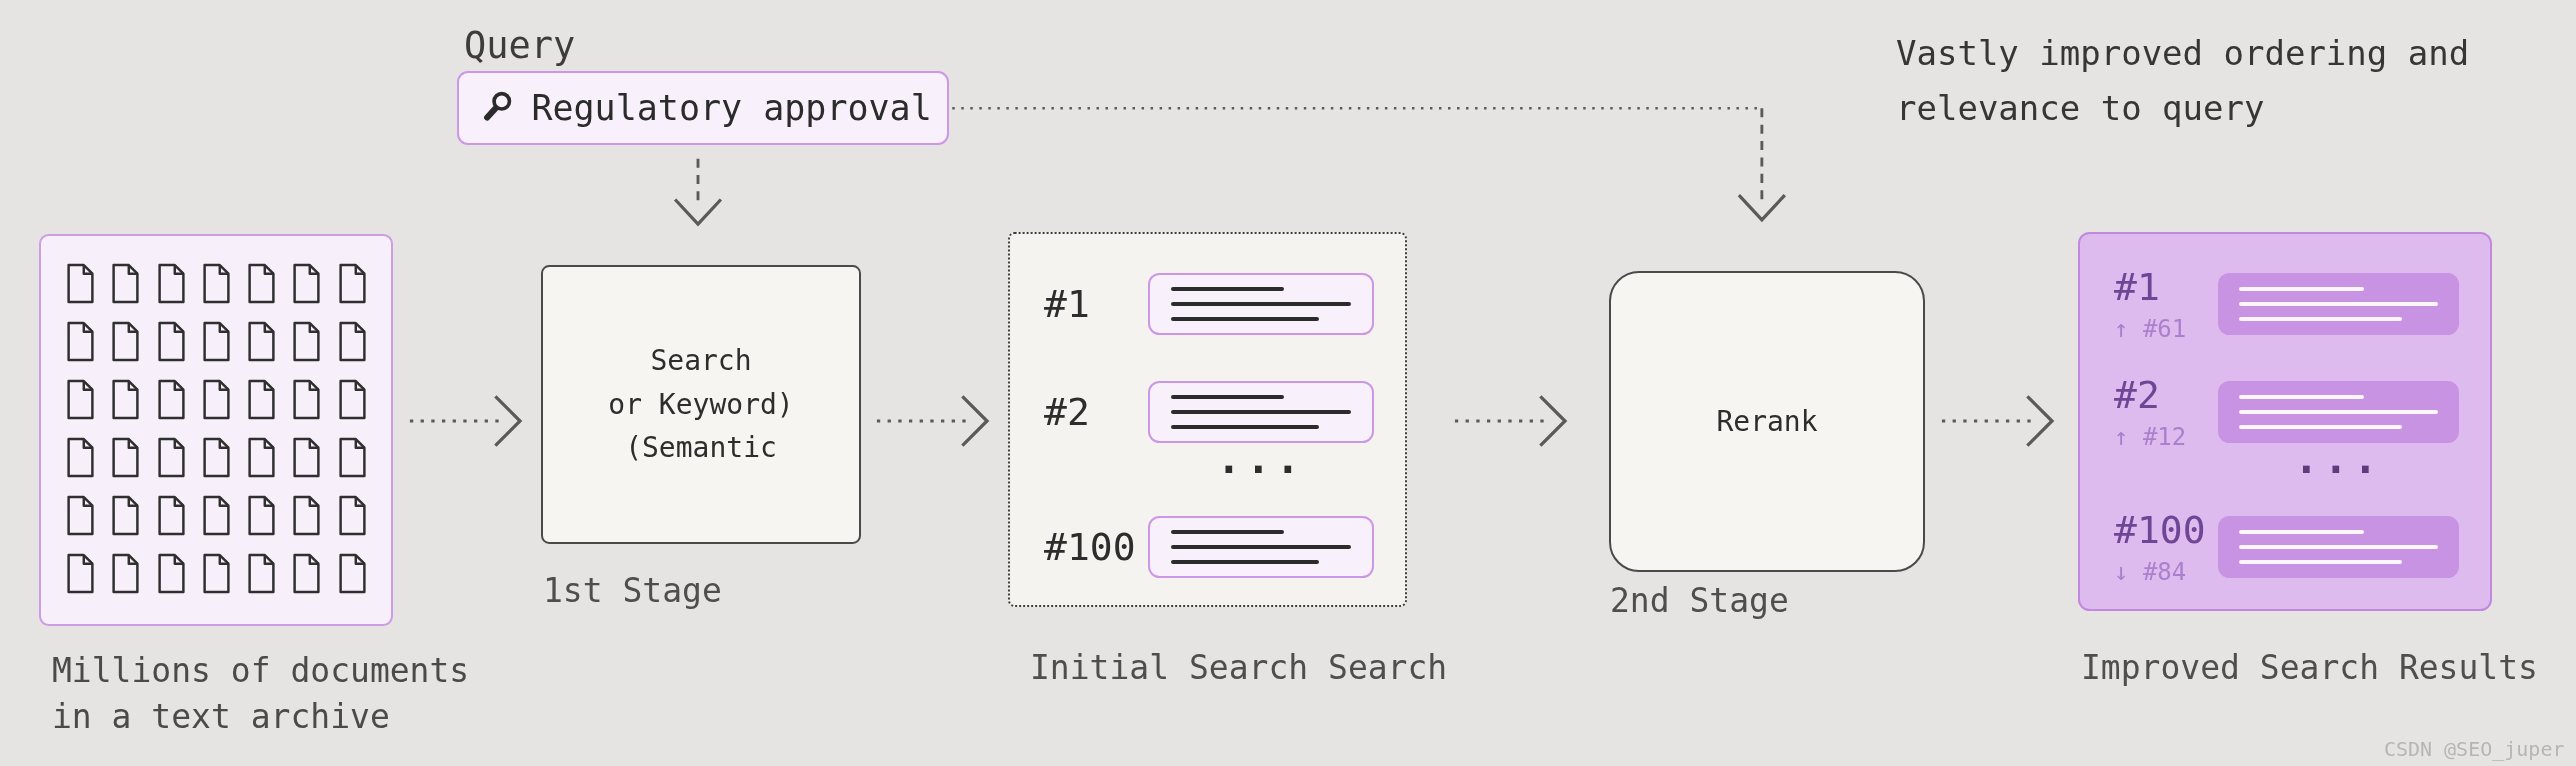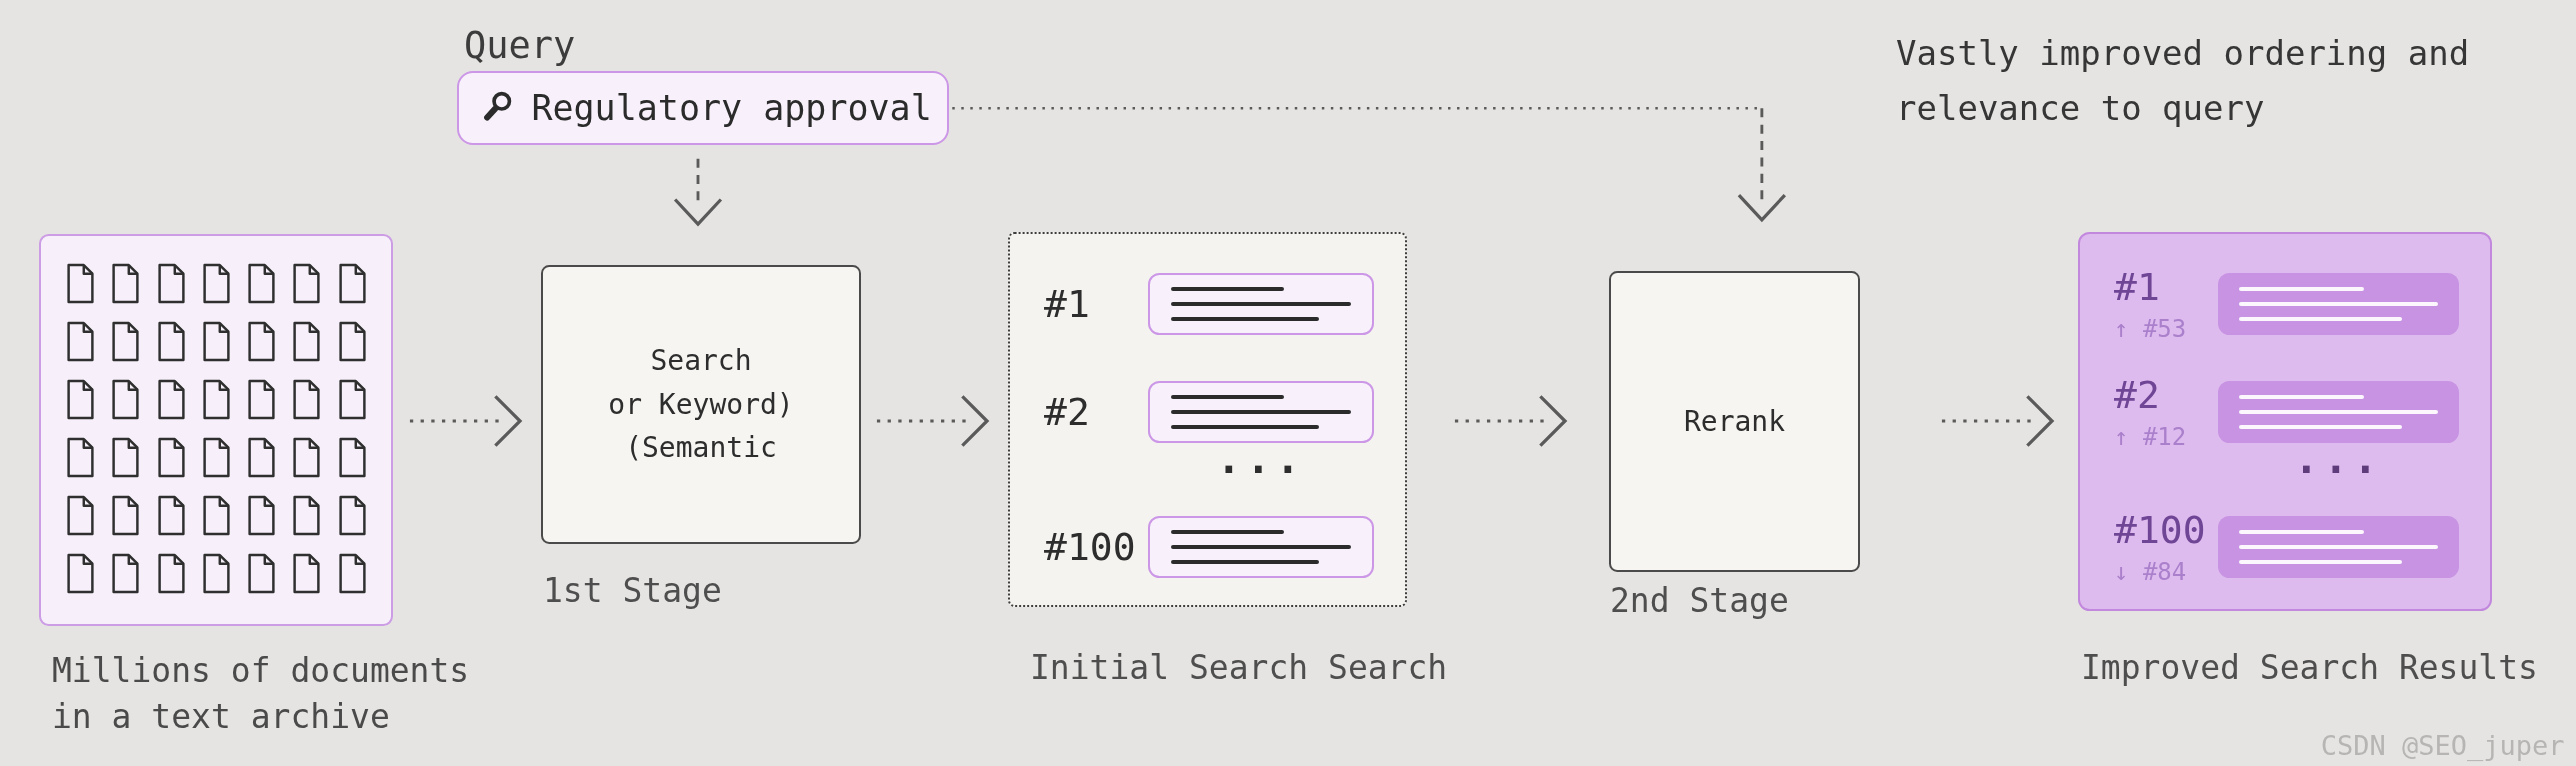--- a/index.html
+++ b/index.html
@@ -5,40 +5,40 @@
   html,body{margin:0;padding:0;}
   body{background:#cfcecc;font-family:"DejaVu Sans Mono","Liberation Mono",monospace;}
   .canvas{position:relative;width:2576px;height:767px;background:#e6e4e2;overflow:hidden;}
 
   
   .caption{position:absolute;font-size:33px;color:#4e4e4e;white-space:nowrap;}
 
   
   .query-label{position:absolute;left:464px;top:24px;font-size:37px;color:#3c3c3c;}
   .query-box{position:absolute;left:457px;top:71px;width:492px;height:74px;box-sizing:border-box;
-    background:#f8f1fb;border:2.5px solid #cc97e6;border-radius:16px;
+    background:#f8f1fb;border:2.5px solid #cc97e6;border-radius:11px;
     display:flex;align-items:center;gap:16.4px;padding-left:23px;}
   .query-box .qtext{font-size:35px;color:#2b2b2b;white-space:nowrap;}
 
   
   .annotation{position:absolute;left:1896px;top:26px;width:615px;font-size:34px;line-height:1.62;color:#363636;}
 
   
   .archive-box{position:absolute;left:39px;top:234px;width:354px;height:392px;box-sizing:border-box;
     background:#f7f0fa;border:2.5px solid #cc9ce5;border-radius:9.8px;}
   .doc-grid{display:grid;grid-template-columns:repeat(7,33px);gap:17px 12.3px;padding:27px 23px;}
   .doc{width:33px;height:41px;display:block;}
   .archive-caption{position:absolute;left:38px;top:648px;width:443px;font-size:33px;line-height:1.4;color:#4a4a4a;margin-left:14px;}
 
   
   .stage-box{position:absolute;box-sizing:border-box;background:#f6f5f1;border:2.5px solid #4a4a4a;border-radius:8.2px;
     display:flex;flex-direction:column;align-items:center;justify-content:center;
     font-size:28px;line-height:1.55;color:#2d2d2d;text-align:center;}
   .stage-search{left:541px;top:265px;width:320px;height:279px;}
-  .stage-rerank{left:1609px;top:271px;width:251px;height:301px;}
+  .stage-rerank{left:1609px;top:271px;width:316px;height:301px;border-radius:30px;}
 
   
   .results-box{position:absolute;box-sizing:border-box;}
   .initial-box{left:1008px;top:232px;width:399px;height:375px;background:#f4f3ef;
     border:2.9px dotted #3d3d3d;border-radius:6.6px;}
   .improved-box{left:2078px;top:232px;width:414px;height:379px;background:#debbee;
     border:2.5px solid #c288de;border-radius:11.5px;}
 
   .result-row{position:absolute;left:0;right:0;height:62px;display:flex;align-items:center;
     padding-left:34px;padding-right:31px;gap:6.6px;}
@@ -71,21 +71,21 @@
   
   .arrow{position:absolute;}
   .a1{left:405px;top:388px;}
   .a2{left:872px;top:388px;}
   .a3{left:1450px;top:388px;}
   .a4{left:1937px;top:388px;}
   .a-down{left:661px;top:157px;}
   .a-connector{left:949px;top:95px;}
 
   
-  .watermark{position:absolute;right:11.5px;bottom:5.7px;font-size:27px;color:#b7b5b3;}
+  .watermark{position:absolute;right:11.5px;bottom:5.7px;font-size:20px;color:#b7b5b3;}
 </style>
 </head>
 <body>
 
 <div class="canvas">
 
   <div class="query-label">Query</div>
   <div class="query-box">
     <span>
       <svg width="33" height="34" viewBox="0 0 40 42" aria-hidden="true">
@@ -466,21 +466,21 @@
 
   <div class="stage-box stage-rerank">
     <span>Rerank</span>
   </div>
   <div class="caption cap-stage2">2nd Stage</div>
 
   <div class="results-box improved-box">
     <div class="result-row row1">
       <span class="rank-group">
         <span class="rank">#1</span>
-        <span class="change">↑ #53</span>
+        <span class="change">↑ #61</span>
       </span>
       <div class="result-card card-purple">
         <span class="tl w1"></span>
         <span class="tl w2"></span>
         <span class="tl w3"></span>
       </div>
     </div>
     <div class="result-row row2">
       <span class="rank-group">
         <span class="rank">#2</span>

